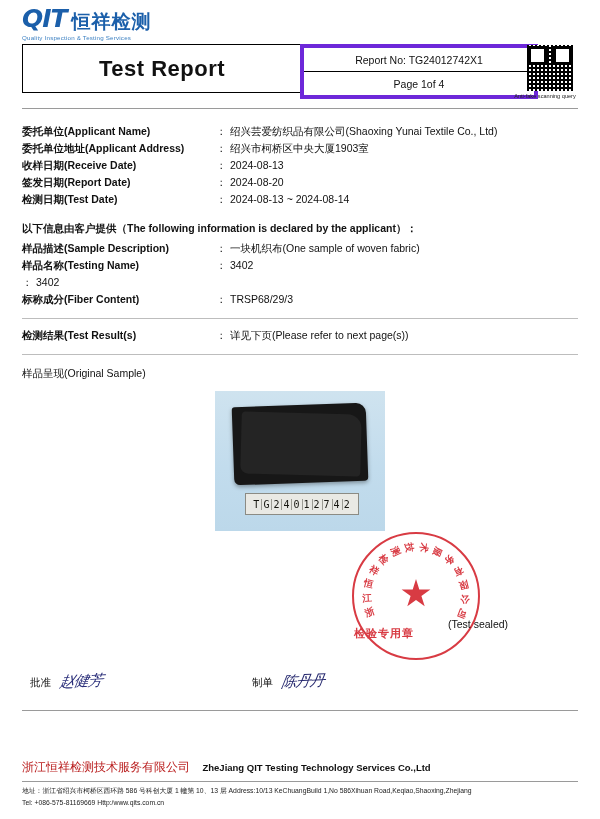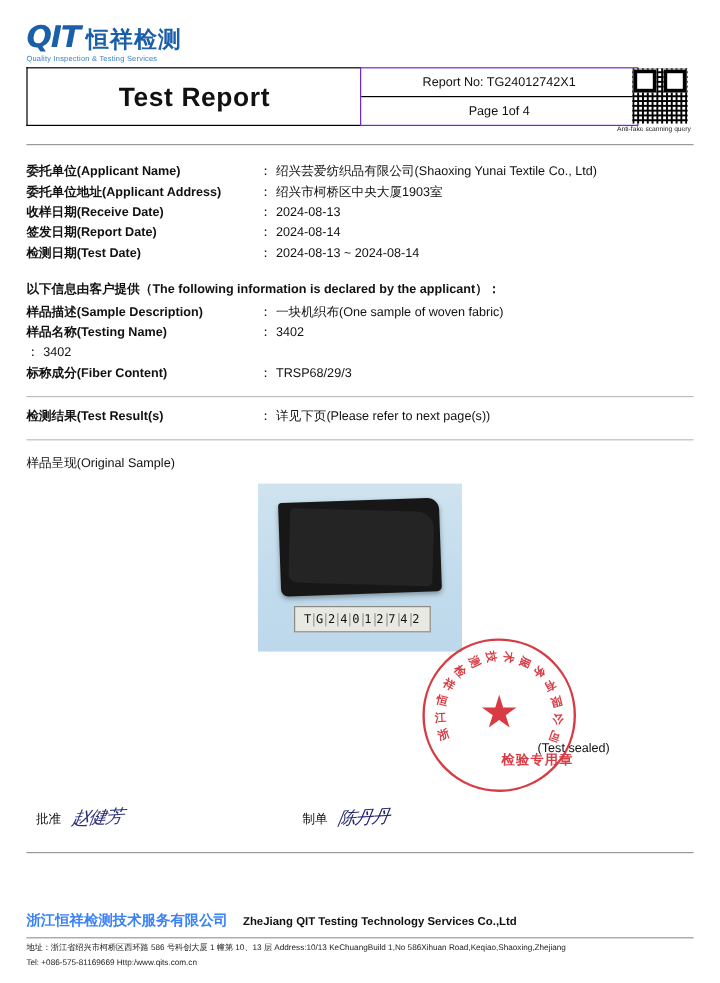--- a/index.html
+++ b/index.html
@@ -12,21 +12,21 @@
     background: #ffffff;
     font-family: "Liberation Sans", sans-serif;
     color: #111;
     overflow: hidden;
   }
   .page {
     position: relative;
     width: 600px;
     height: 819px;
     box-sizing: border-box;
-    padding: 12px 22px;
+    padding: 0 22px;
   }
 
   
   .header {
     position: relative;
     height: 100px;
     padding-top: 6px;
   }
   .logo-block {
     position: absolute;
@@ -78,21 +78,21 @@
     font-size: 22px;
     font-weight: bold;
     letter-spacing: 0.5px;
   }
   .rep-box {
     position: absolute;
     left: 278px;
     top: 44px;
     width: 230px;
     height: 47px;
-    border: 1px solid #6d28d9;
+    border: 4px solid #6d28d9;
   }
   .rep-row {
     height: 23px;
     display: flex;
     align-items: center;
     justify-content: center;
     font-size: 10.5px;
   }
   .rep-row.top {
     border-bottom: 1px solid #000;
@@ -267,21 +267,21 @@
     position: absolute;
     left: 50%;
     top: 50%;
     transform-origin: 0 0;
   }
   .seal .bottom-txt {
     position: absolute;
     left: 0;
     right: 0;
     bottom: 17px;
-    text-align: right;
+    text-align: left;
     color: #d3202a;
     font-size: 11px;
     font-weight: bold;
     letter-spacing: 1px;
     font-family: Liberation Mono, monospace;
   }
   .seal-note {
     position: absolute;
     left: 96px;
     top: 86px;
@@ -319,22 +319,22 @@
     left: 22px;
     right: 22px;
     bottom: 12px;
   }
   .footer .bar {
     border-top: 1px solid #9a9a9a;
     margin-bottom: 6px;
   }
   .footer .cn-name {
     font-size: 12px;
-    font-weight: bold;
-    color: #3b82f6;
+    font-weight: normal;
+    color: #b91c1c;
     display: inline-block;
     margin-top: 42px;
   }
   .footer .en-name {
     font-size: 9.5px;
     color: #111;
     display: inline-block;
     margin-left: 8px;
     font-weight: bold;
   }
@@ -395,21 +395,21 @@
       <div class="val">绍兴市柯桥区中央大厦1903室</div>
     </div>
     <div class="row">
       <div class="lbl">收样日期(Receive Date)</div>
       <div class="colon">：</div>
       <div class="val">2024-08-13</div>
     </div>
     <div class="row">
       <div class="lbl">签发日期(Report Date)</div>
       <div class="colon">：</div>
-      <div class="val">2024-08-14</div>
+      <div class="val">2024-08-20</div>
     </div>
     <div class="row">
       <div class="lbl">检测日期(Test Date)</div>
       <div class="colon">：</div>
       <div class="val">2024-08-13 ~ 2024-08-14</div>
     </div>
   </div>
 
   <div class="section-head">以下信息由客户提供（The following information is declared by the applicant）：</div>
 

